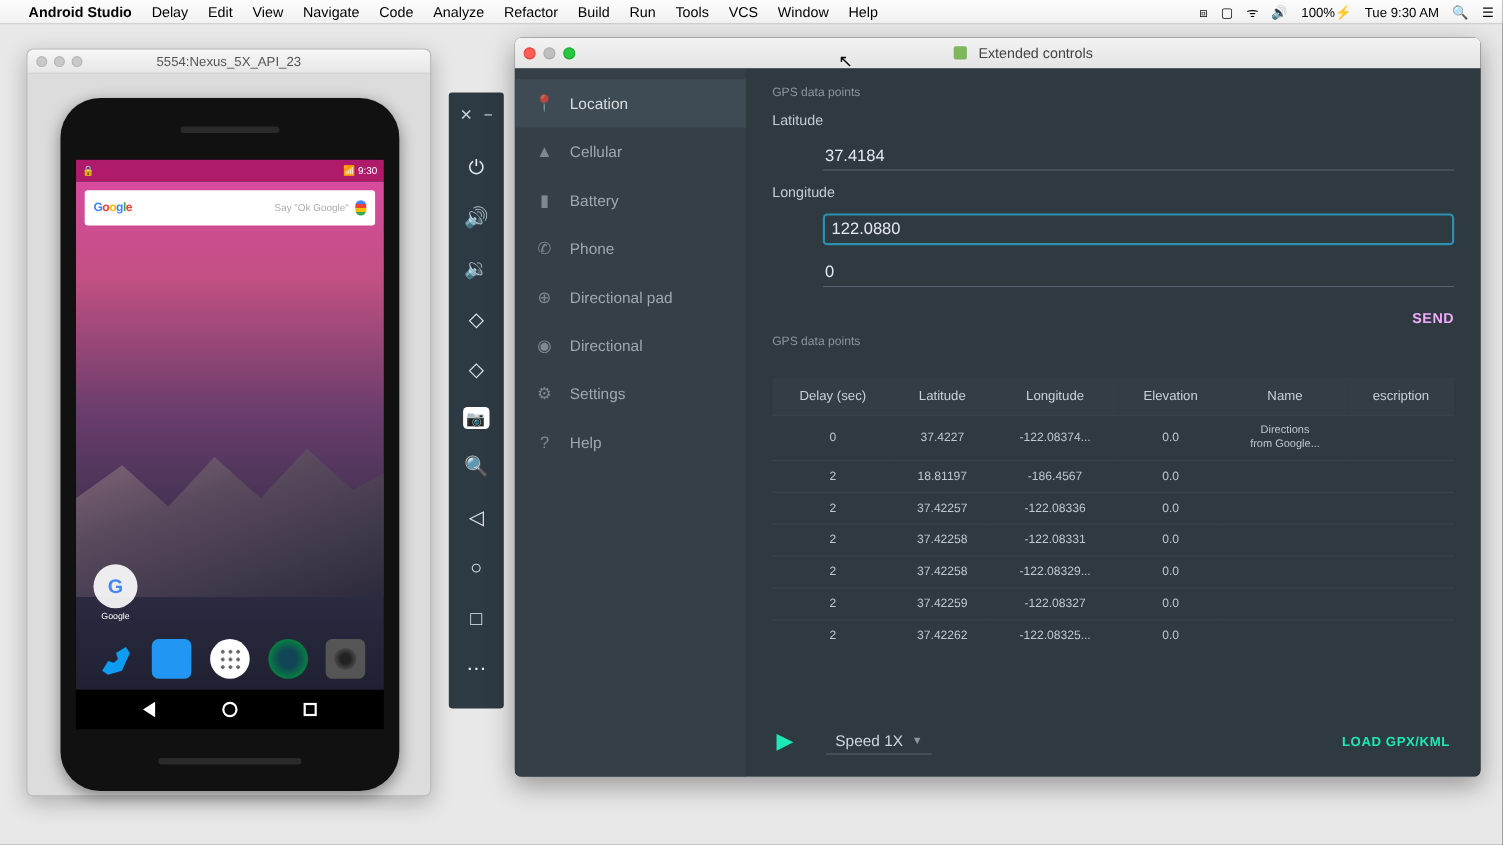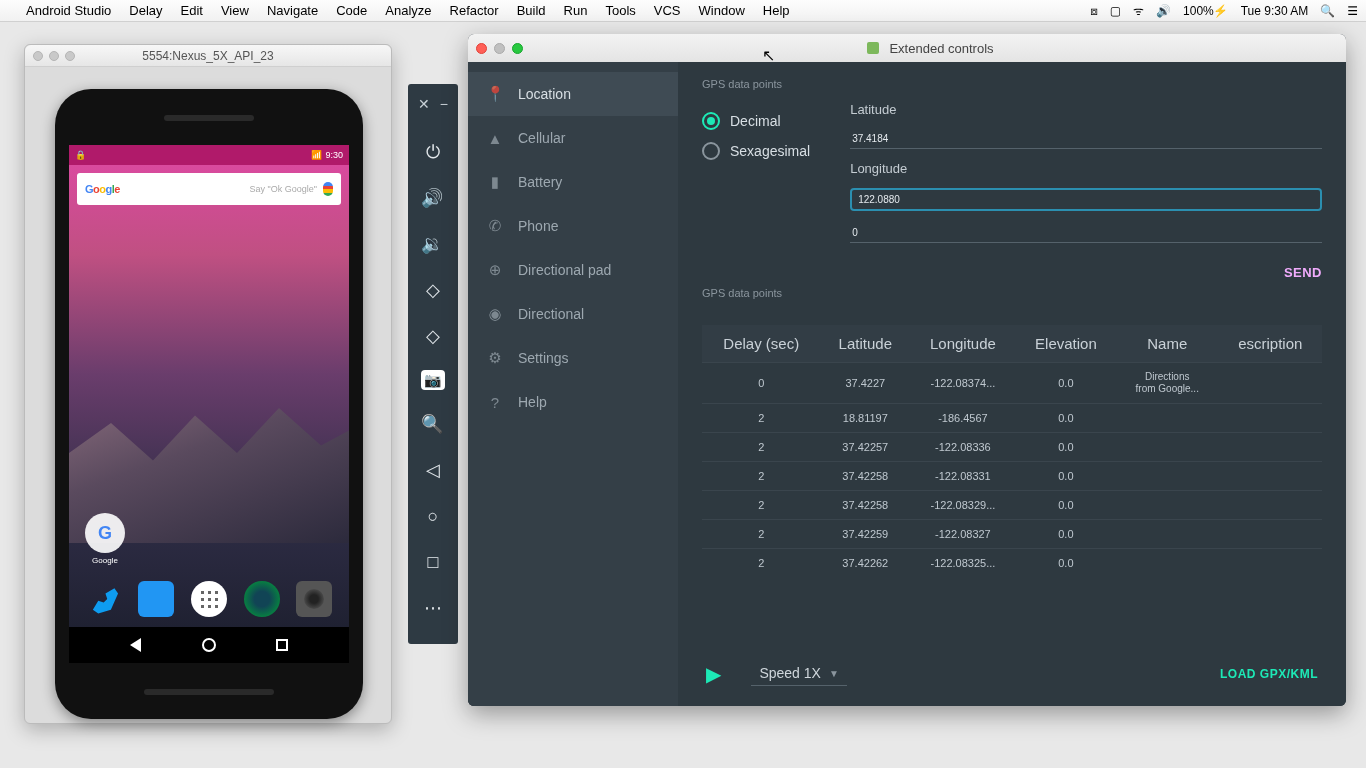--- a/index.html
+++ b/index.html
@@ -1,21 +1,21 @@
 <!DOCTYPE html>
 <html><head>
 <meta charset="utf-8">
 <style>
 * { margin: 0; padding: 0; box-sizing: border-box; font-family: -apple-system, "Helvetica Neue", Arial, sans-serif; }
 body { width: 1366px; height: 768px; background: #e8e8e8; overflow: hidden; position: relative; }
 
 
 .menubar { height: 22px; background: linear-gradient(#fdfdfd,#f1f1f1); border-bottom: 1px solid #d0d0d0; display: flex; align-items: center; font-size: 13px; padding: 0 8px; gap: 18px; }
 .menubar .apple { font-size: 14px; }
-.menubar .app { font-weight: 400; }
+.menubar .app { font-weight: 700; }
 .menubar .spacer { flex: 1; }
 .menubar .right { display: flex; align-items: center; gap: 12px; font-size: 12px; }
 .menubar .right span { display: inline-flex; align-items: center; }
 
 
 .emulator-window { position: absolute; left: 24px; top: 44px; width: 368px; height: 680px; background: #dcdcdc; border: 1px solid #bbb; border-radius: 6px; box-shadow: 0 6px 20px rgba(0,0,0,.25); }
 .emu-title { height: 22px; background: linear-gradient(#f7f7f7,#e6e6e6); border-bottom: 1px solid #cfcfcf; display: flex; align-items: center; justify-content: center; font-size: 12px; color: #555; position: relative; border-radius: 6px 6px 0 0; }
 .emu-title .dots { position: absolute; left: 8px; display: flex; gap: 6px; }
 .emu-title .dots span { width: 10px; height: 10px; border-radius: 50%; background: #c9c9c9; border: 1px solid #b5b5b5; }
 
@@ -76,28 +76,28 @@
 .section-label { font-size:11px; color:#8a959d; margin-bottom:12px; }
 .top-row { display:flex; gap:40px; }
 .radio-col { display:flex; flex-direction:column; gap:12px; padding-top:10px; }
 .radio { display:flex; align-items:center; gap:10px; font-size:14px; color:#d8dfe4; cursor:pointer; }
 .radio .rc { width:18px; height:18px; border:2px solid #8a959d; border-radius:50%; display:flex; align-items:center; justify-content:center; }
 .radio.selected .rc { border-color:#1de9b6; }
 .radio.selected .rc::after { content:""; width:8px; height:8px; background:#1de9b6; border-radius:50%; }
 
 .fields { flex:1; display:flex; flex-direction:column; gap:12px; }
 .field-label { font-size:13px; color:#c4ccd2; }
-.field-input { background:transparent; border:none; border-bottom:1px solid #55626b; color:#e4e9ed; font-size:10px; padding:4px 2px; outline:none; }
+.field-input { background:transparent; border:none; border-bottom:1px solid #55626b; color:#e4e9ed; font-size:15px; padding:4px 2px; outline:none;margin-left:46px; }
 .field-input.focused { border:2px solid #2b8fb0; border-radius:4px; padding:4px 6px; }
 .send-row { text-align:right; margin-top:8px; }
 .send-btn { color:#f0abfc; font-size:13px; font-weight:700; letter-spacing:.5px; cursor:pointer; }
 
 .table-wrap { margin-top:14px; flex:1; overflow:hidden; display:flex; flex-direction:column; }
 .gps-table { width:100%; border-collapse:collapse; font-size:11px; color:#bfc8cf; }
-.gps-table th { background:#323d45; font-weight:400; padding:10px 8px; text-align:center; font-size:15px; color:#c9d1d7; }
+.gps-table th { background:#323d45; font-weight:400; padding:10px 8px; text-align:center; font-size:12px; color:#c9d1d7; }
 .gps-table td { padding:8px 8px; text-align:center; border-top:1px solid #3a454d; font-size:11px; }
 .gps-table .name-col { font-size:10px; line-height:1.2; }
 
 .play-row { display:flex; align-items:center; padding:12px 4px 4px; gap:30px; }
 .play-btn { color:#1de9b6; font-size:20px; cursor:pointer; }
 .speed-sel { display:flex; align-items:center; gap:8px; color:#cfd6db; font-size:14px; border-bottom:1px solid #55626b; padding:4px 8px; cursor:pointer; }
 .speed-sel .chev { font-size:10px; color:#8a959d; }
 .load-btn { margin-left:auto; color:#1de9b6; font-size:12px; font-weight:700; letter-spacing:.5px; cursor:pointer; }
 
 .cursor { position:absolute; left:762px; top:46px; font-size:16px; color:#000; pointer-events:none; }
@@ -243,30 +243,20 @@
         </div>
       <div class="item">
           <span class="sic">?</span>
           <span>Help</span>
         </div>
     </div>
 
     <div class="ext-main">
       <div class="section-label">GPS data points</div>
       <div class="top-row">
-        <div class="radio-col">
-          <div class="radio selected">
-              <span class="rc"></span>
-              <span>Decimal</span>
-            </div>
-          <div class="radio">
-              <span class="rc"></span>
-              <span>Sexagesimal</span>
-            </div>
-        </div>
         <div class="fields">
           <div class="field-label">Latitude</div>
           <input class="field-input" value="37.4184" style="">
           <div class="field-label">Longitude</div>
           <input class="field-input focused" value="122.0880" style="">
           <input class="field-input" value="0" style="">
           <div class="send-row"><span class="send-btn">SEND</span></div>
         </div>
       </div>
 

